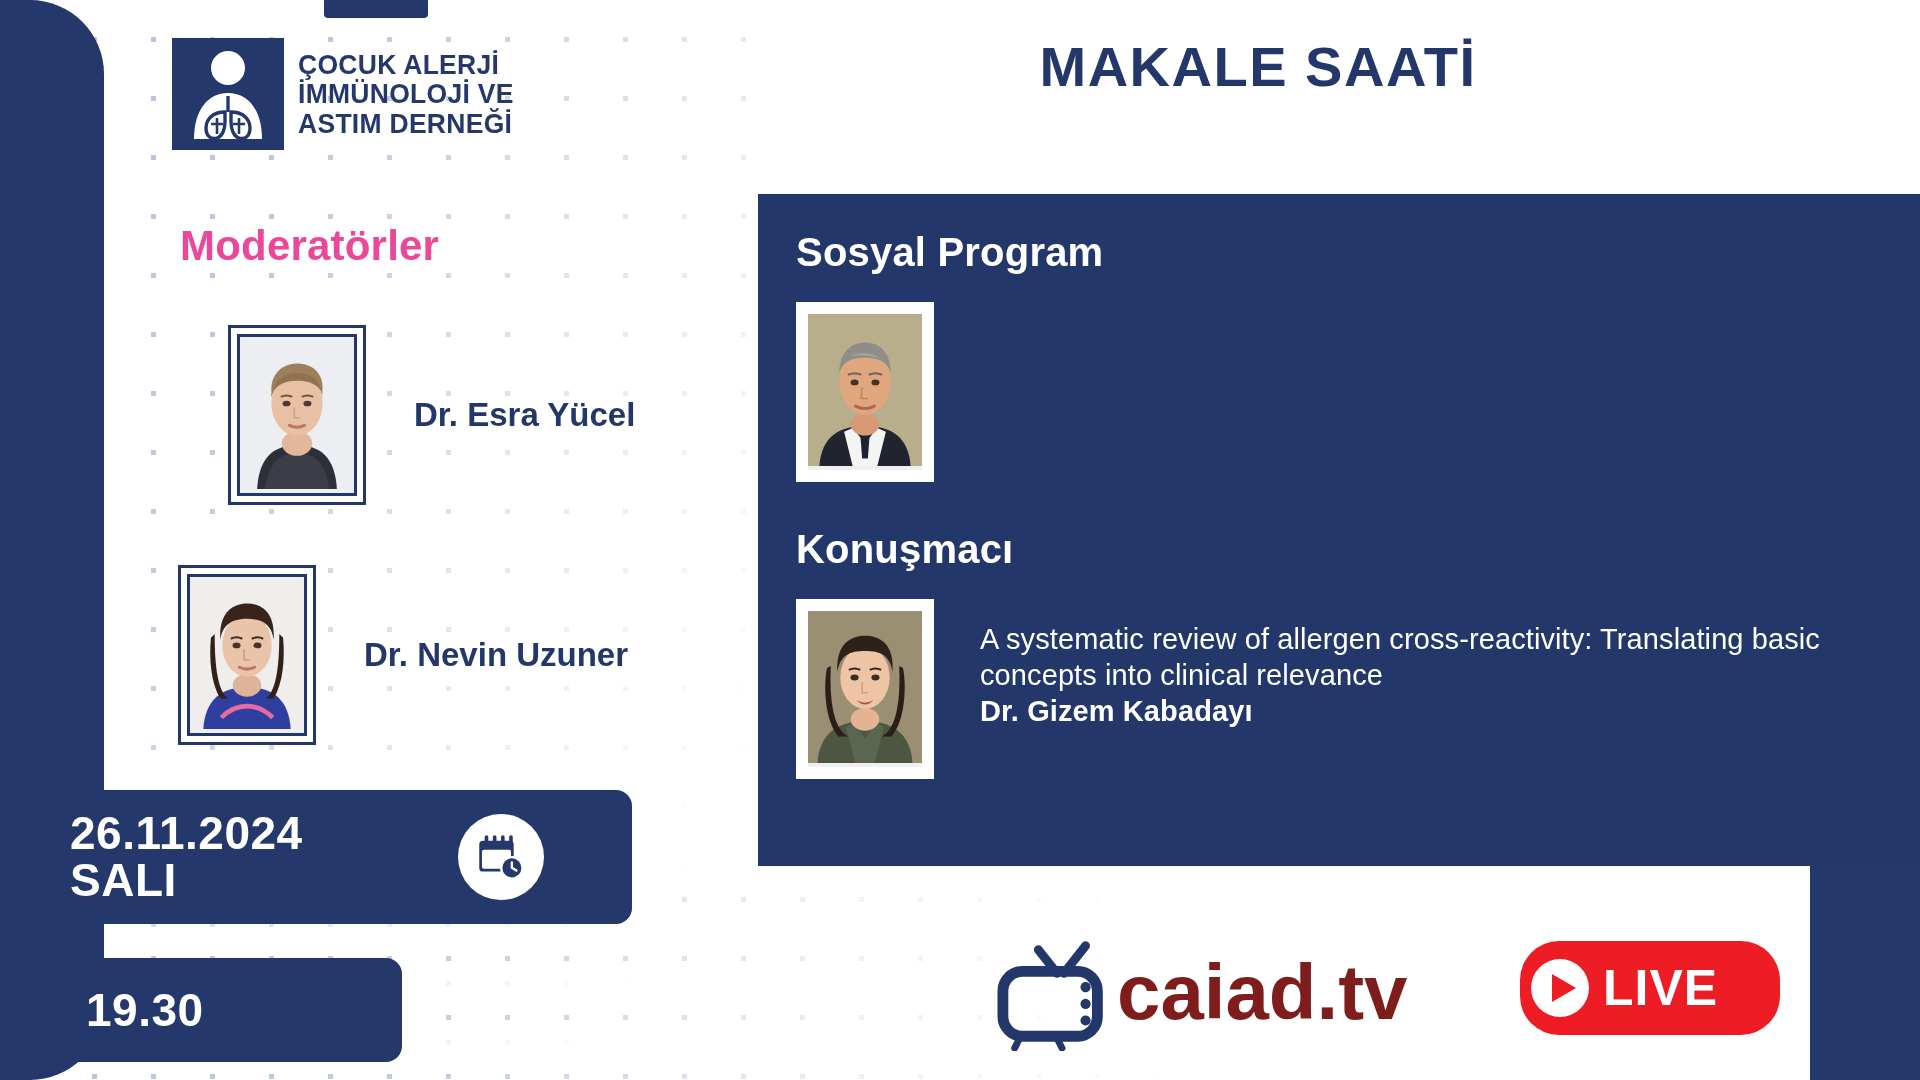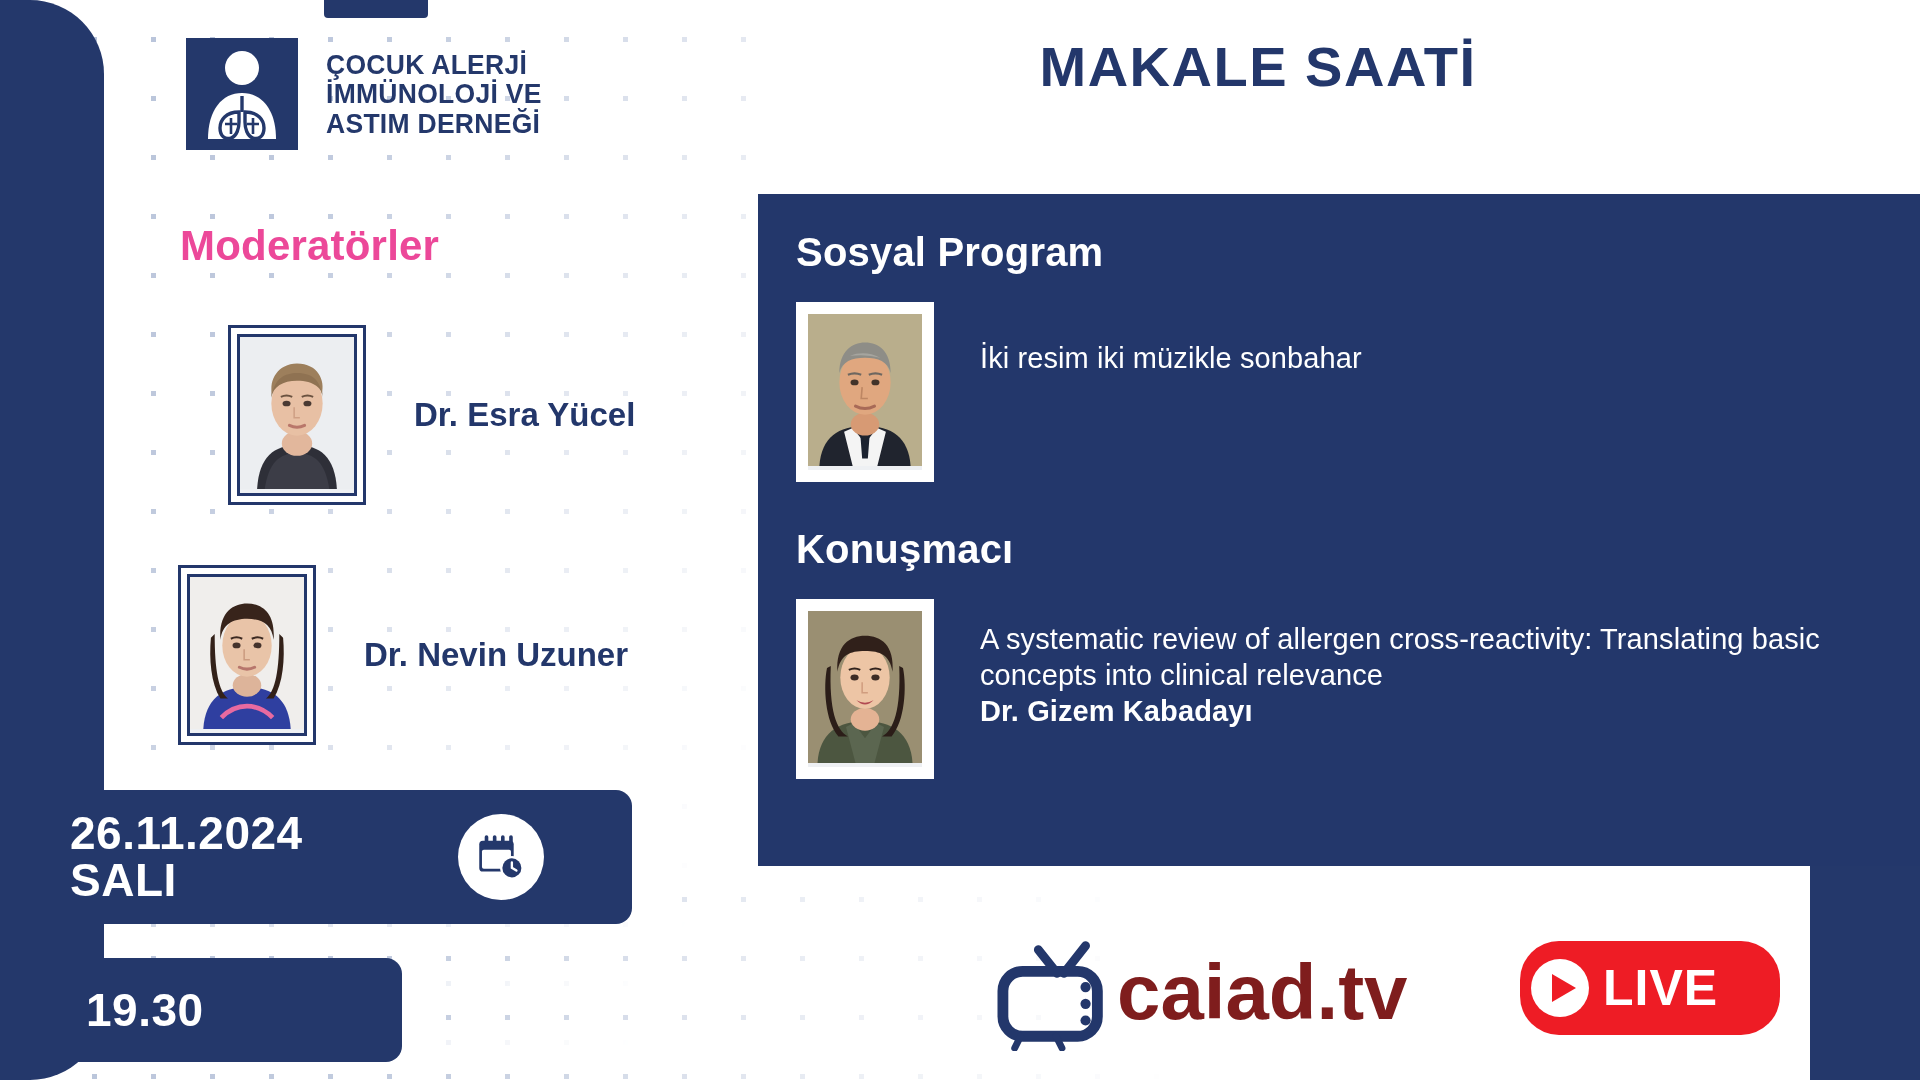--- a/index.html
+++ b/index.html
@@ -42,21 +42,21 @@
     position:absolute;left:324px;top:-28px;width:104px;height:46px;
     background:#24386b;border-radius:0 0 4px 4px;
   }
   #footer-right-strip{
     position:absolute;left:1810px;top:866px;width:110px;height:214px;
     background:#24386b;
   }
 
   
   #logo-block{
-    position:absolute;left:172px;top:38px;display:flex;align-items:center;gap:28px;margin-left:14px;
+    position:absolute;left:172px;top:38px;display:flex;align-items:center;gap:14px;
   }
   #logo-mark{
     width:112px;height:112px;background:#24386b;
     position:relative;flex:none;
   }
   #logo-mark svg{position:absolute;inset:0;}
   #logo-text{
     color:#24386b;font-weight:800;line-height:1.04;
     font-size:28.5px;letter-spacing:.3px;
     font-family:"Liberation Sans","DejaVu Sans",sans-serif;
@@ -282,21 +282,20 @@
             <ellipse cx="49" cy="72" rx="4.2" ry="3" fill="#42332a"></ellipse>
             <ellipse cx="71" cy="72" rx="4.2" ry="3" fill="#42332a"></ellipse>
             <path d="M42 64 Q49 61 56 64" stroke="#6e6760" stroke-width="2.2" fill="none"></path>
             <path d="M64 64 Q71 61 78 64" stroke="#6e6760" stroke-width="2.2" fill="none"></path>
             <path d="M57 77 L56 89 L63 89" stroke="#bd8663" stroke-width="1.7" fill="none"></path>
             <path d="M50 97 Q60 102 70 97" stroke="#a86a57" stroke-width="3.2" fill="none" stroke-linecap="round"></path>
           </svg>
         </div>
       </div>
       <div class="entry-text">
-        <div class="entry-title">İki resim iki müzikle sonbahar</div>
       </div>
     </div>
 
     <div class="panel-heading" id="h-konusmaci">Konuşmacı</div>
 
     <div class="entry" id="entry-1">
       <div class="frame">
         <div class="frame-inner">
           <svg class="portrait" viewBox="0 0 120 160" preserveAspectRatio="xMidYMid slice" aria-hidden="true">
             <rect width="120" height="160" fill="#9a8f72"></rect>

